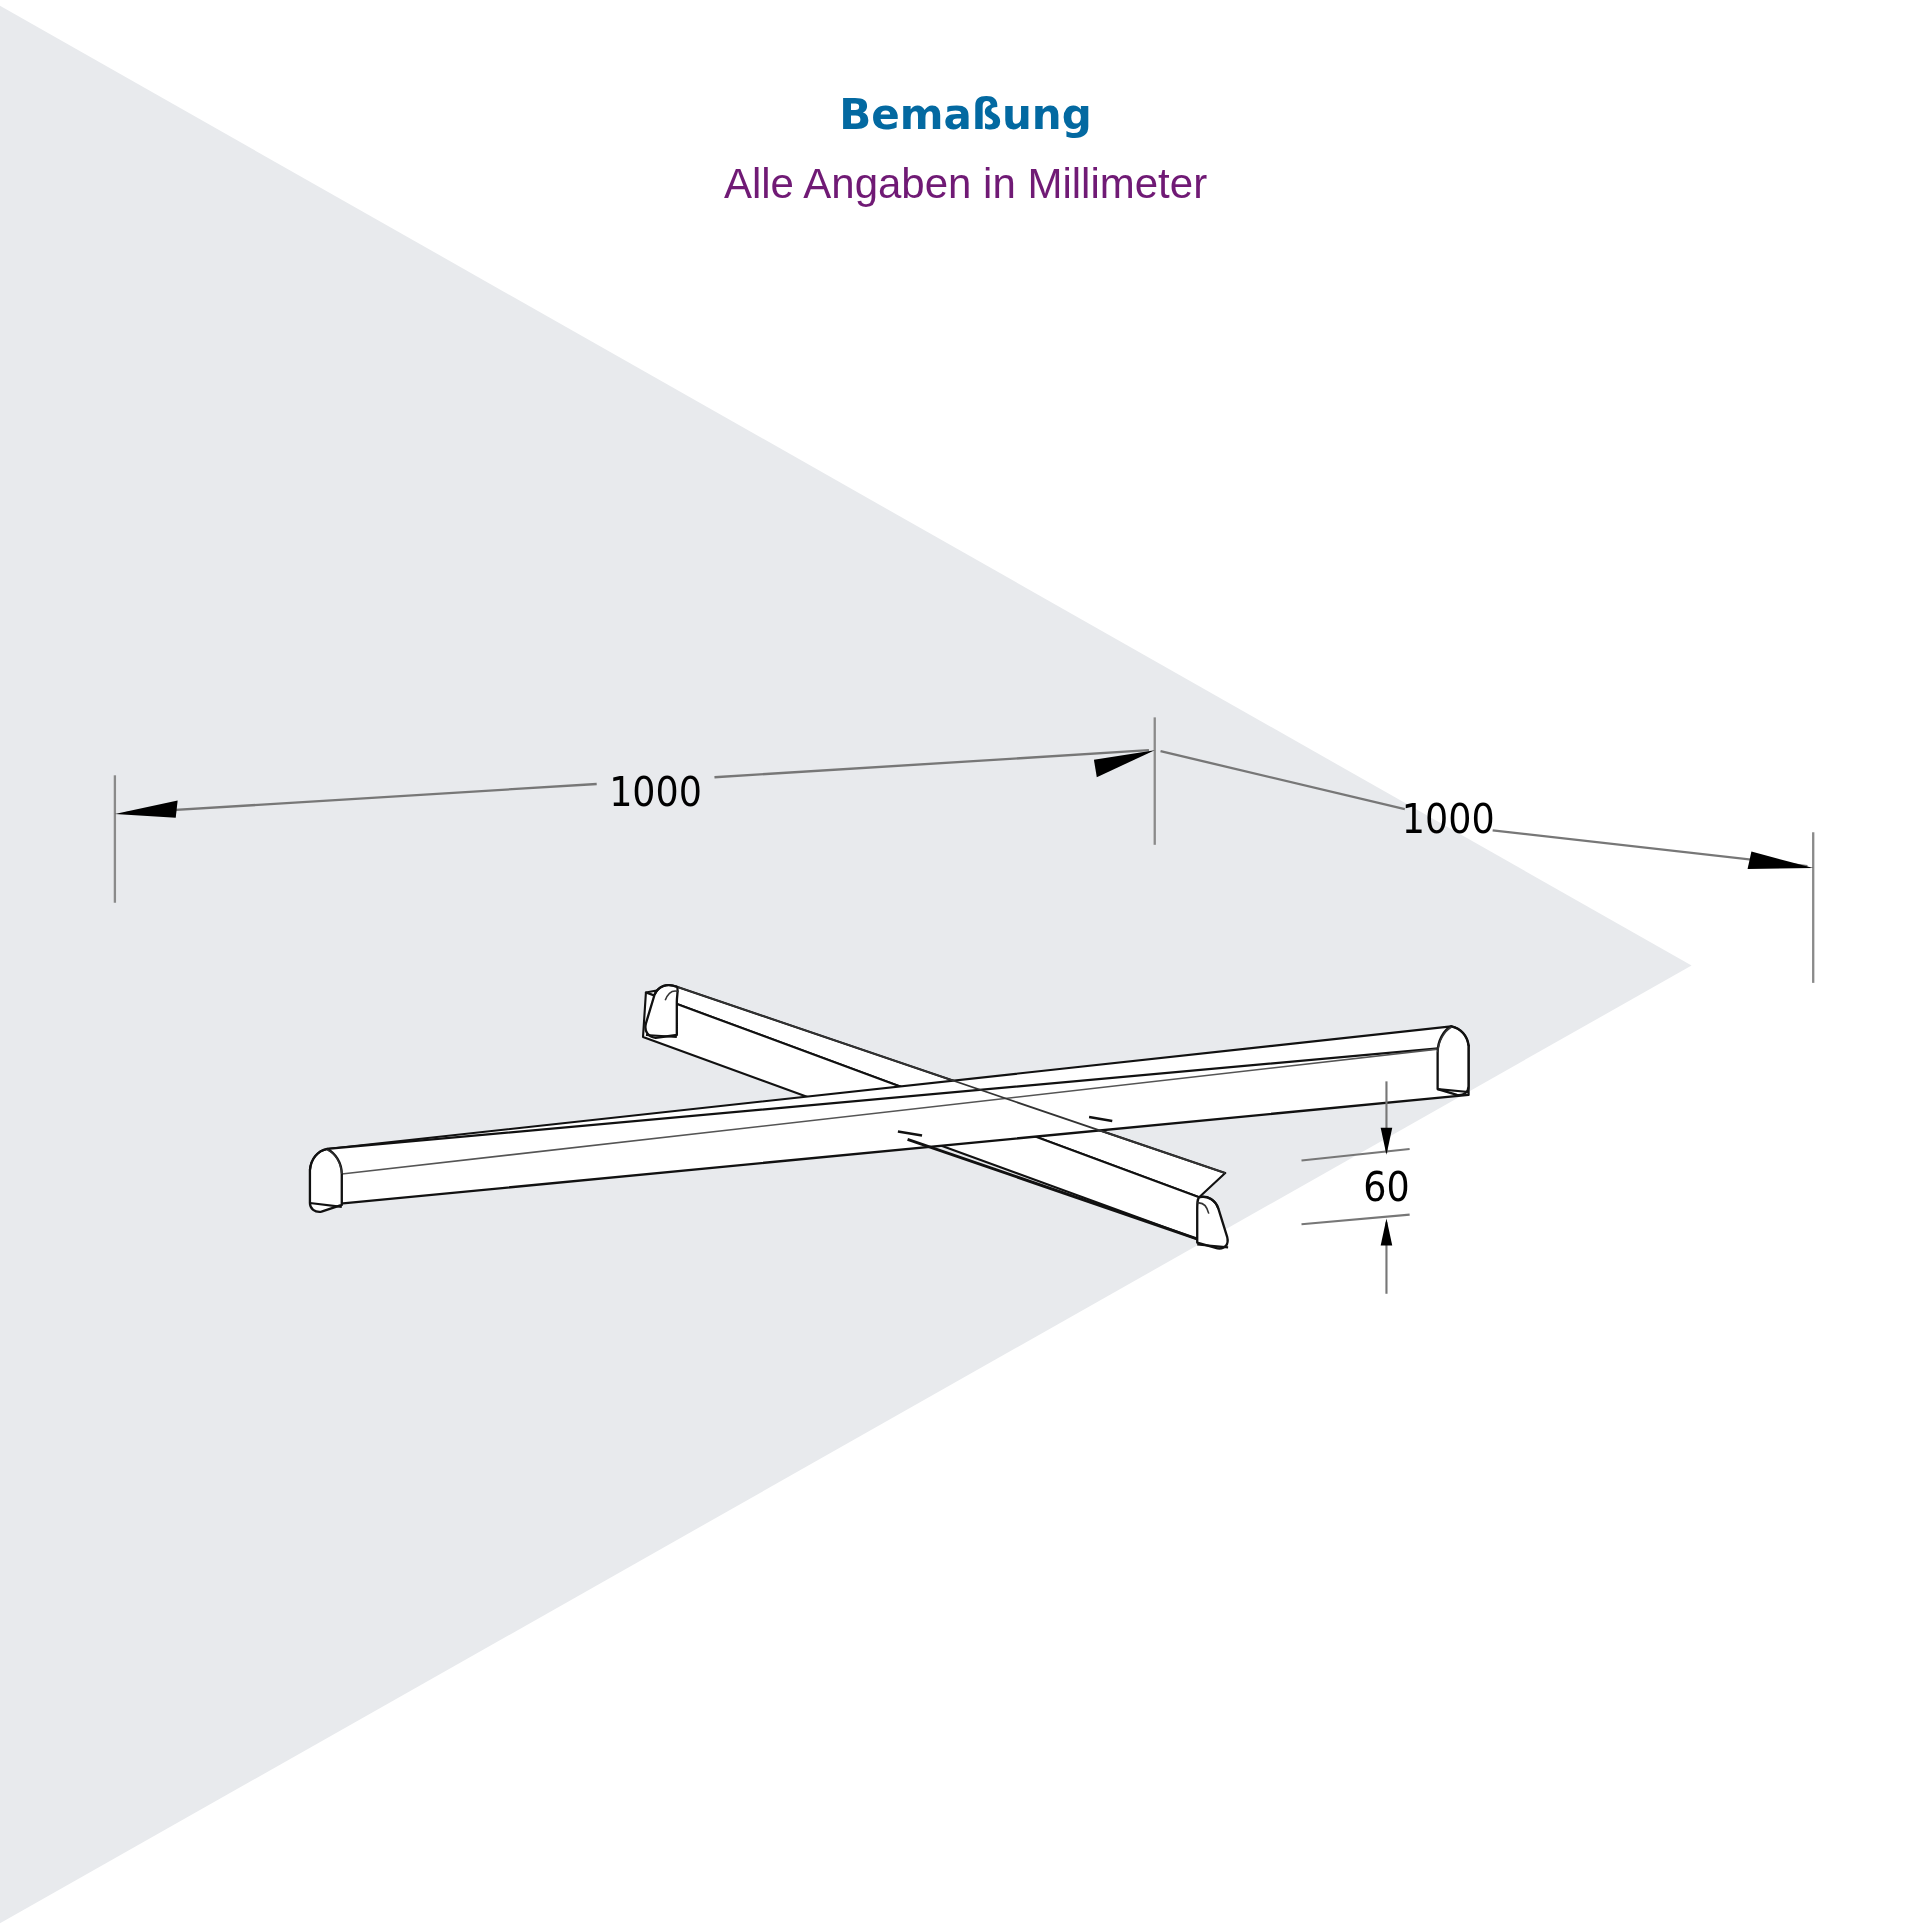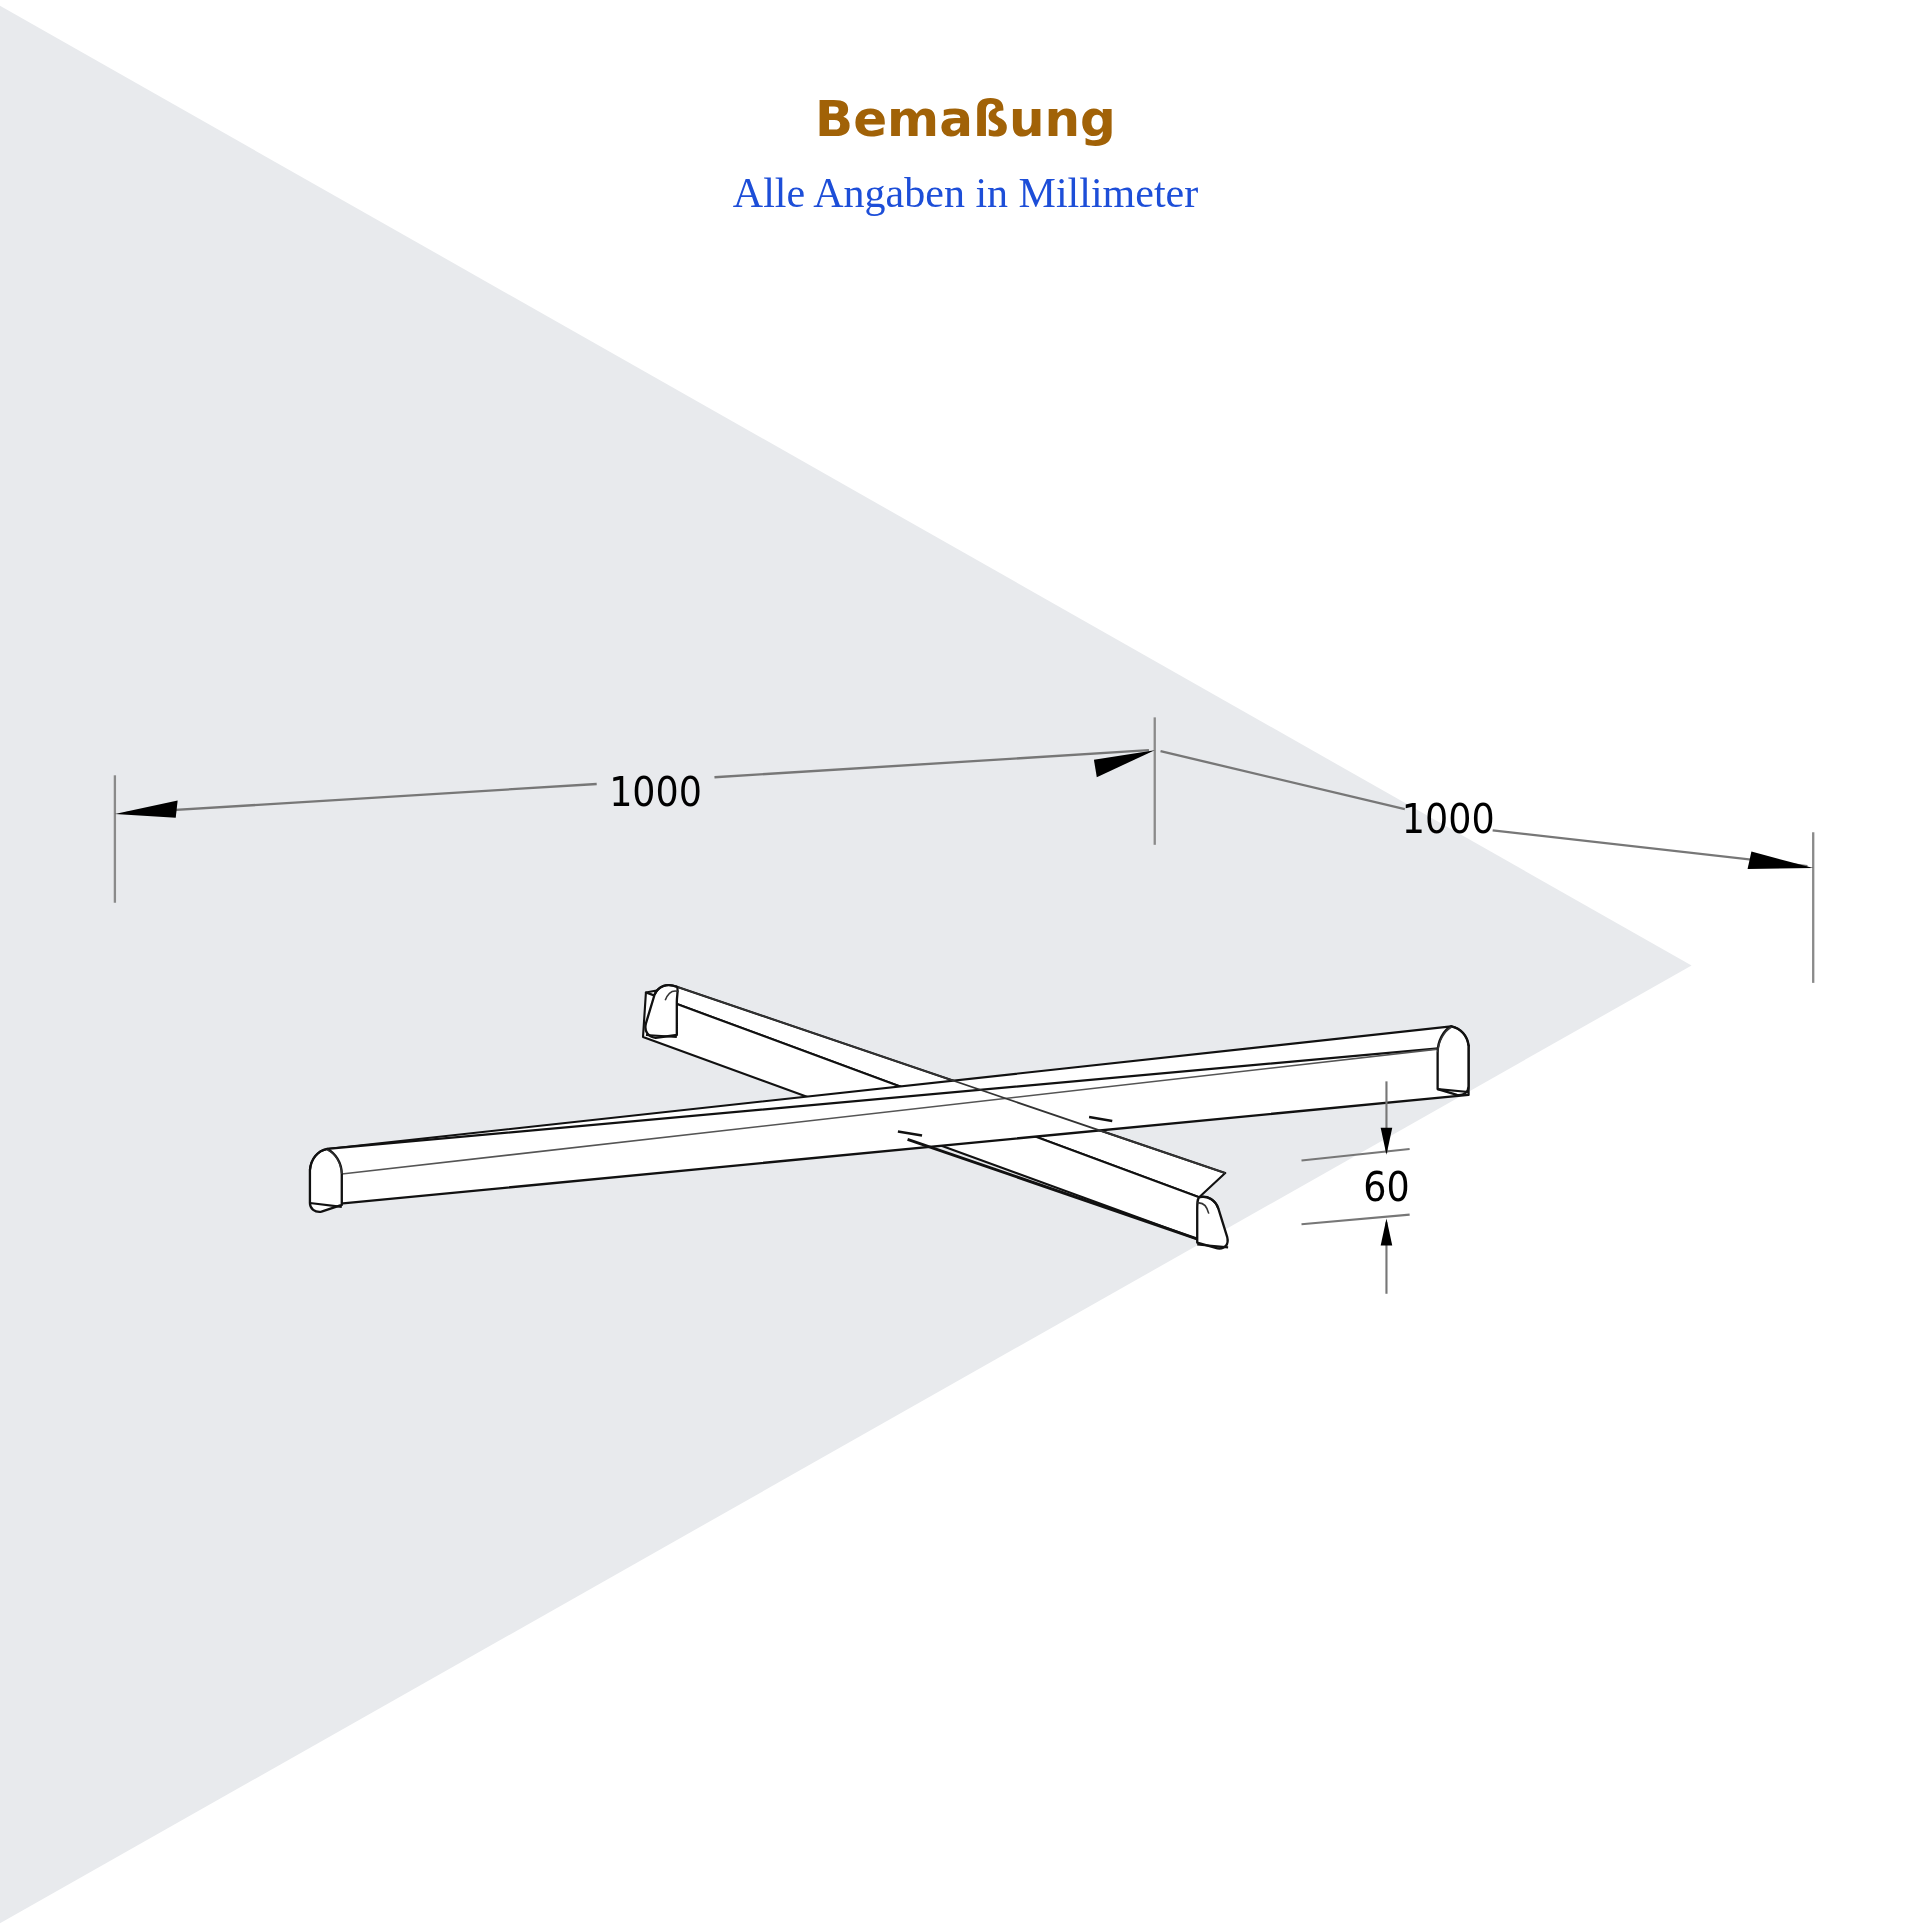--- a/index.html
+++ b/index.html
@@ -27,32 +27,32 @@
     position: absolute;
     left: 0;
     top: 93px;
     width: 1931px;
     text-align: center;
     pointer-events: none;
   }
   .title {
     margin: 0;
     font-family: "DejaVu Sans", "Liberation Sans", sans-serif;
-    font-size: 50px;
+    font-size: 42px;
     font-weight: 700;
-    color: #a16207;
+    color: #0369a1;
     letter-spacing: 0px;
     line-height: 1.05;
   }
   .subtitle {
     margin: 25px 0 8px 0;
-    font-family: Liberation Serif, serif;
+    font-family: Liberation Sans, sans-serif;
     font-size: 42px;
     font-weight: 400;
-    color: #1d4ed8;
+    color: #701a75;
     line-height: 1.05;
   }
   .dim-text {
     font-family: "DejaVu Sans Condensed", "DejaVu Sans", "Liberation Sans", sans-serif;
     font-size: 42px;
     fill: #000000;
   }
 </style>
 </head>
 <body>

